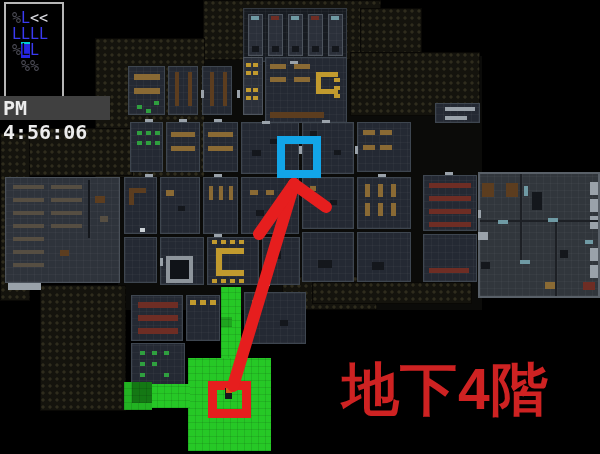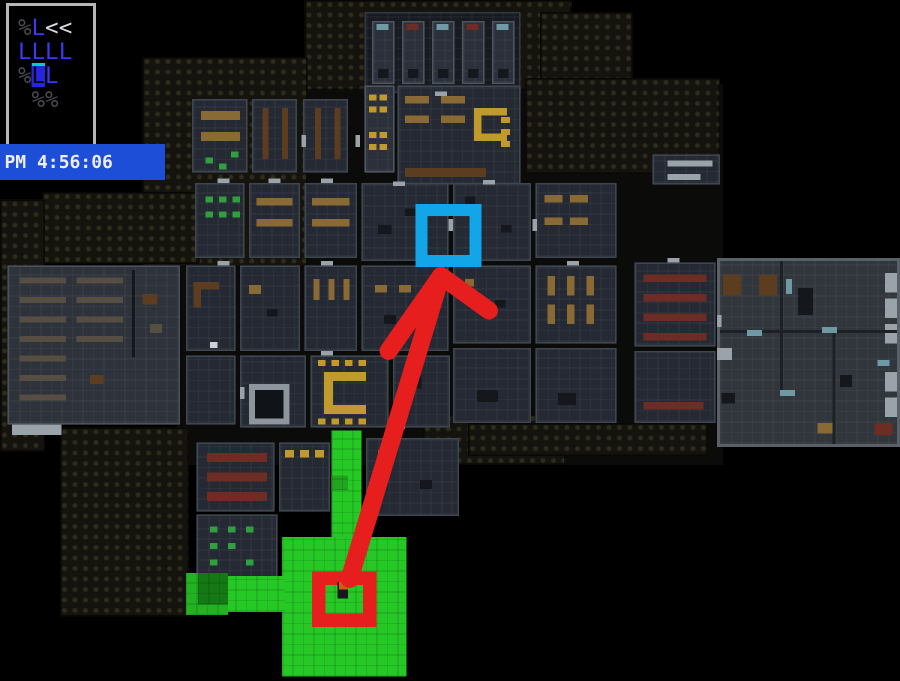--- a/index.html
+++ b/index.html
@@ -22,23 +22,23 @@
                          repeating-linear-gradient(90deg, rgba(0,0,0,0.10) 0 1px, transparent 1px 7px);}
   .marker{position:absolute;box-sizing:border-box;border-style:solid;background:transparent;}
   #sprite-body{position:absolute;width:7px;height:11px;background:#17181d;}
   #sprite-head{position:absolute;width:6px;height:5px;background:#cf5d16;}
   #arrow-svg{position:absolute;left:0;top:0;pointer-events:none;}
   #hud{position:absolute;left:4px;top:2px;width:50px;height:92px;background:#000;
        border:2px solid #b6b6b6;font-family:"DejaVu Sans Mono","Liberation Mono",monospace;
        font-size:15px;line-height:16px;padding:6px 0 0 6px;box-sizing:content-box;}
   .hud-line{white-space:pre;letter-spacing:0;}
   .seg-sel{display:inline-block;}
-  #clock{position:absolute;left:0;top:96px;width:110px;height:24px;background:#1d4ed8;
+  #clock{position:absolute;left:0;top:96px;width:110px;height:24px;background:#404040;
          color:#ededed;font-family:"DejaVu Sans Mono","Liberation Mono",monospace;
-         font-weight:bold;font-size:12px;line-height:24px;padding-left:3px;box-sizing:border-box;}
+         font-weight:bold;font-size:20px;line-height:24px;padding-left:3px;box-sizing:border-box;}
   #floor-label{position:absolute;left:342px;top:352px;font-size:57px;font-weight:800;
                letter-spacing:1px;font-family:"Liberation Sans","DejaVu Sans",sans-serif;
                white-space:nowrap;}
 </style>
 </head>
 <body>
 
 <div id="stage">
   <div id="backdrop" style="left: 118px; top: 56px; width: 364px; height: 254px;"></div>
 
@@ -265,20 +265,21 @@
     <div class="marker" style="left: 166px; top: 256px; width: 27px; height: 27px; border-width: 4px; border-color: rgb(142, 149, 156); background: rgb(16, 19, 24);"></div>
     <div class="marker" style="left: 277px; top: 136px; width: 44px; height: 42px; border-width: 8px; border-color: rgb(18, 165, 232); background: transparent;"></div>
     <div class="marker" style="left: 208px; top: 381px; width: 43px; height: 37px; border-width: 9px; border-color: rgb(230, 30, 30); background: transparent;"></div>
     <div class="furn" id="sprite-body" style="left: 225px; top: 388px; width: 7px; height: 11px; background: rgb(23, 24, 29);"></div>
     <div class="furn" id="sprite-head" style="left: 226px; top: 388px; width: 6px; height: 5px; background: rgb(207, 93, 22);"></div>
     <svg id="arrow-svg" width="600" height="454">
       <line x1="233" y1="386" x2="294" y2="184" stroke="#e61e1e" stroke-width="12" stroke-linecap="round"></line>
       <line x1="294" y1="184" x2="259" y2="234" stroke="#e61e1e" stroke-width="12" stroke-linecap="round"></line>
       <line x1="294" y1="184" x2="326" y2="207" stroke="#e61e1e" stroke-width="12" stroke-linecap="round"></line>
     </svg>
+  <div id="floor-label" style="color: rgb(206, 34, 34);">地下4階</div>
   <div id="hud" style="border-color: rgb(182, 182, 182);">
     <div id="hud-lines">
         <div class="hud-line"><span style="color: rgb(75, 75, 85);">%</span><span style="color: rgb(58, 58, 240);">L</span><span style="color: rgb(220, 220, 226);">&lt;&lt;</span></div>
         <div class="hud-line"><span style="color: rgb(58, 58, 240);">LLLL</span></div>
         <div class="hud-line"><span style="color: rgb(75, 75, 85);">%</span><span class="seg-sel" style="background: rgb(38, 38, 224); color: rgb(6, 6, 10); box-shadow: rgb(0, 206, 210) 0px 2px 0px inset;">L</span><span style="color: rgb(58, 58, 240);">L</span></div>
         <div class="hud-line"><span style="color: rgb(75, 75, 85);"> %%</span></div>
       </div>
   </div>
   <div id="clock">PM 4:56:06</div>
 </div>

